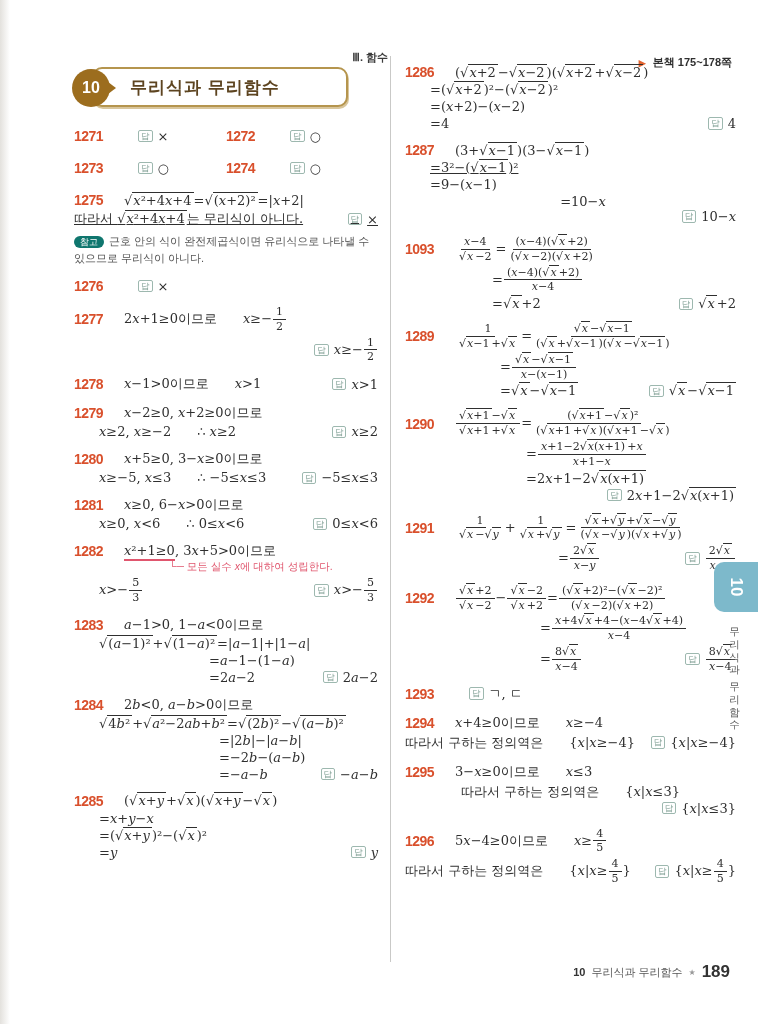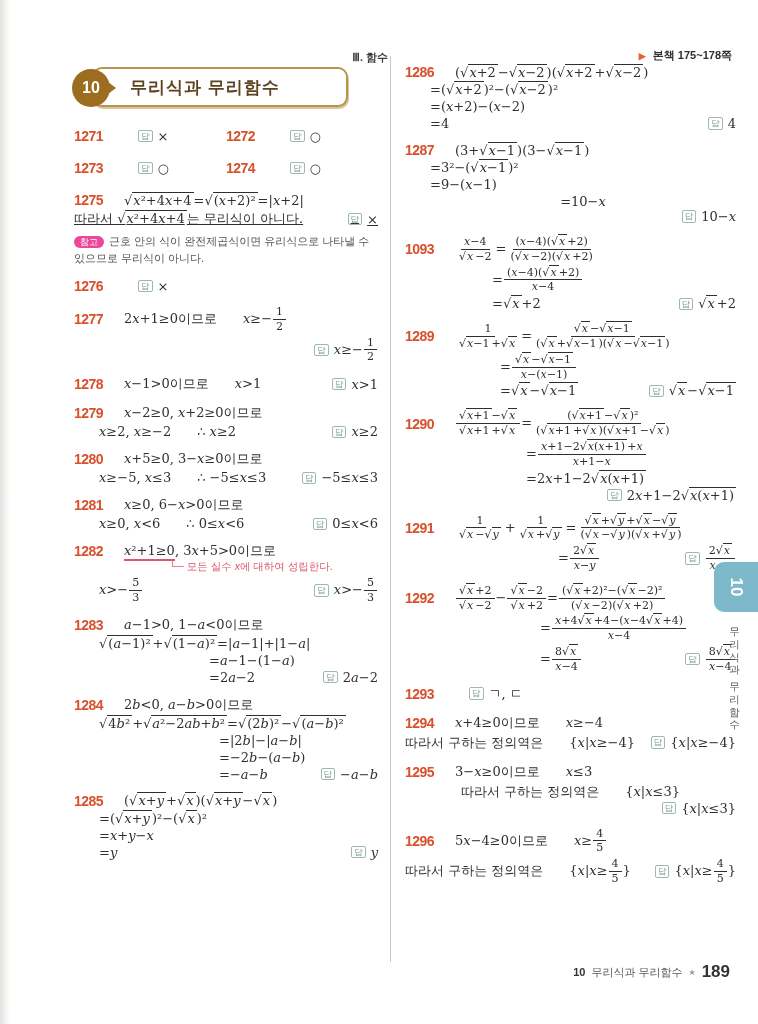--- a/index.html
+++ b/index.html
@@ -14,21 +14,21 @@
   .chapter { position:absolute; top:66px; left:72px; width:276px; height:42px; }
   .ch-box { position:absolute; left:20px; top:1px; right:0; height:40px; background:#fff;
     border:2.5px solid #b5954e; border-radius:10px; box-shadow:1px 2px 0 #d9c69c;
     display:flex; align-items:center; padding-left:36px; }
   .ch-title { font-weight:bold; font-size:17px; color:#5d4420; letter-spacing:1px; }
   .ch-badge { position:absolute; left:0; top:3px; width:38px; height:38px; border-radius:50%;
     background:#9c6d1e; color:#fff; font-weight:bold; font-size:16px;
     display:flex; align-items:center; justify-content:center; z-index:2; }
   .ch-badge::after { content:''; position:absolute; right:-6px; top:13px;
     border-left:8px solid #9c6d1e; border-top:6px solid transparent; border-bottom:6px solid transparent; }
-  .ref { position:absolute; top:48px; right:26px; font-size:11px; color:#2f2f2f; font-weight:bold; }
+  .ref { position:absolute; top:55px; right:26px; font-size:11px; color:#2f2f2f; font-weight:bold; }
   .ref-arrow { color:#e4632e; font-size:9px; margin-right:4px; }
 
   
   .cols { position:absolute; top:56px; bottom:62px; left:74px; right:22px; display:flex; }
   .col { overflow:hidden; }
   .col-left { width:316px; flex:none; padding-top:72px; padding-right:12px; }
   .divider { width:1px; background:#c9c9c7; flex:none; }
   .col-right { flex:1; min-width:0; padding-left:14px; padding-top:8px; }
 
   
@@ -54,21 +54,21 @@
   .annot { color:#e0566e; font-size:10.5px; padding-left:95px; margin:-2px 0 2px; white-space:nowrap; }
 
   
   .ans { display:inline-flex; align-items:center; margin-left:auto; padding-left:8px; flex:none; }
   .ans.inline { margin-left:6px; }
   .ans-icon { display:inline-block; border:1px solid #9db8af; color:#7d9d92; border-radius:2px;
     font-size:8.5px; line-height:1.2; padding:0 2px; margin-right:5px; font-family:"Liberation Sans",sans-serif; }
 
   
   .note { display:block; font-size:11px; color:#555; line-height:1.55; margin-top:5px; white-space:normal; }
-  .note-badge { background:#ec4899; color:#fff; border-radius:8px; font-size:9px;
+  .note-badge { background:#0f766e; color:#fff; border-radius:8px; font-size:9px;
     padding:1px 6px; margin-right:5px; font-family:"Liberation Sans",sans-serif; }
 
   
   .side-tab { position:absolute; top:562px; right:0; width:44px; height:50px; background:#7db9cb;
     border-radius:10px 0 0 10px; display:flex; align-items:center; justify-content:center; }
   .side-num { transform:rotate(90deg); color:#fff; font-weight:bold; font-size:17px; }
   .side-label { position:absolute; top:620px; right:16px; writing-mode:vertical-rl;
     font-size:10.5px; color:#555; letter-spacing:2px; }
 
   
@@ -290,24 +290,24 @@
               <span class="m">−<i>a</i>−<i>b</i></span>
             </span>
           </div>
         </div>
         <div class="prob">
           <div class="row head">
             <span class="pnum">1285</span>
             <span class="m">(<span class="sq">√<span class="ov"><i>x</i>+<i>y</i></span></span>+<span class="sq">√<span class="ov"><i>x</i></span></span>)(<span class="sq">√<span class="ov"><i>x</i>+<i>y</i></span></span>−<span class="sq">√<span class="ov"><i>x</i></span></span>)</span>
           </div>
           <div class="row" style="padding-left: 25px;">
+            <span class="m">=<i>x</i>+<i>y</i>−<i>x</i></span>
+          </div>
+          <div class="row" style="padding-left: 25px;">
             <span class="m">=(<span class="sq">√<span class="ov"><i>x</i>+<i>y</i></span></span>)²−(<span class="sq">√<span class="ov"><i>x</i></span></span>)²</span>
-          </div>
-          <div class="row" style="padding-left: 25px;">
-            <span class="m">=<i>x</i>+<i>y</i>−<i>x</i></span>
           </div>
           <div class="row" style="padding-left: 25px;">
             <span class="m">=<i>y</i></span>
             <span class="ans">
               <span class="ans-icon">답</span>
               <span class="m"><i>y</i></span>
             </span>
           </div>
         </div>
       </div>
@@ -330,21 +330,21 @@
               <span class="ans-icon">답</span>
               <span class="m">4</span>
             </span>
           </div>
         </div>
         <div class="prob">
           <div class="row head">
             <span class="pnum">1287</span>
             <span class="m">(3+<span class="sq">√<span class="ov"><i>x</i>−1</span></span>)(3−<span class="sq">√<span class="ov"><i>x</i>−1</span></span>)</span>
           </div>
-          <div class="row" style="padding-left: 25px;">
+          <div class="row" style="padding-left: 25px; text-decoration: underline;">
             <span class="m">=3²−(<span class="sq">√<span class="ov"><i>x</i>−1</span></span>)²</span>
           </div>
           <div class="row" style="padding-left: 25px;">
             <span class="m">=9−(<i>x</i>−1)</span>
           </div>
           <div class="row" style="padding-left: 25px; flex-direction: column;">
             <span class="m">=10−<i>x</i></span>
             <span class="ans">
               <span class="ans-icon">답</span>
               <span class="m">10−<i>x</i></span>

